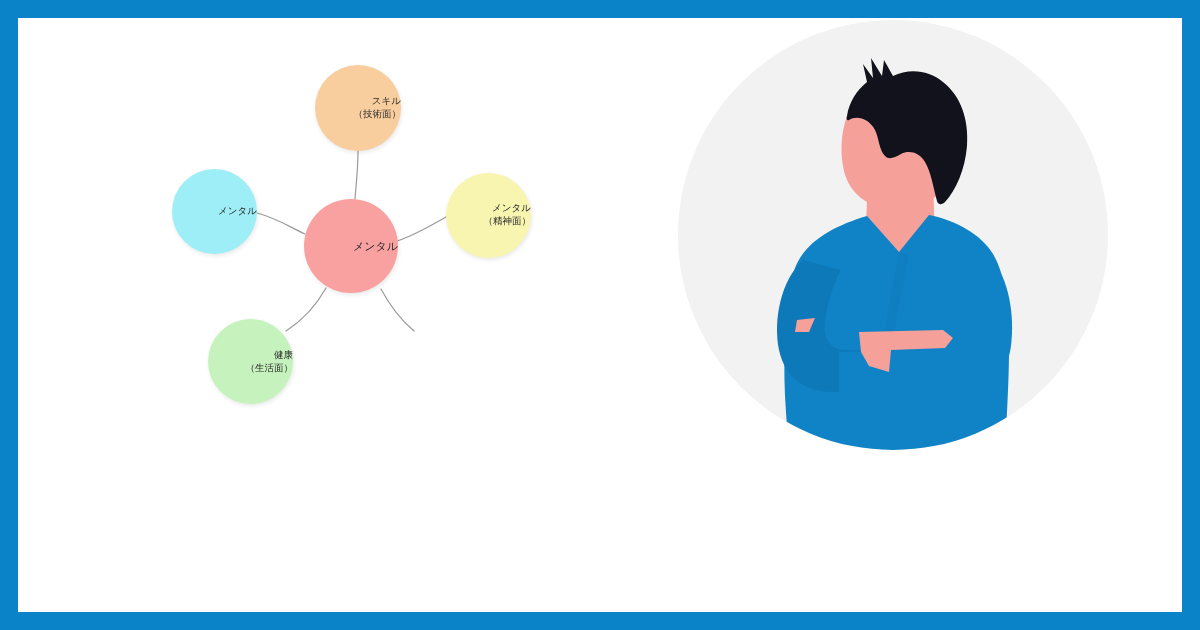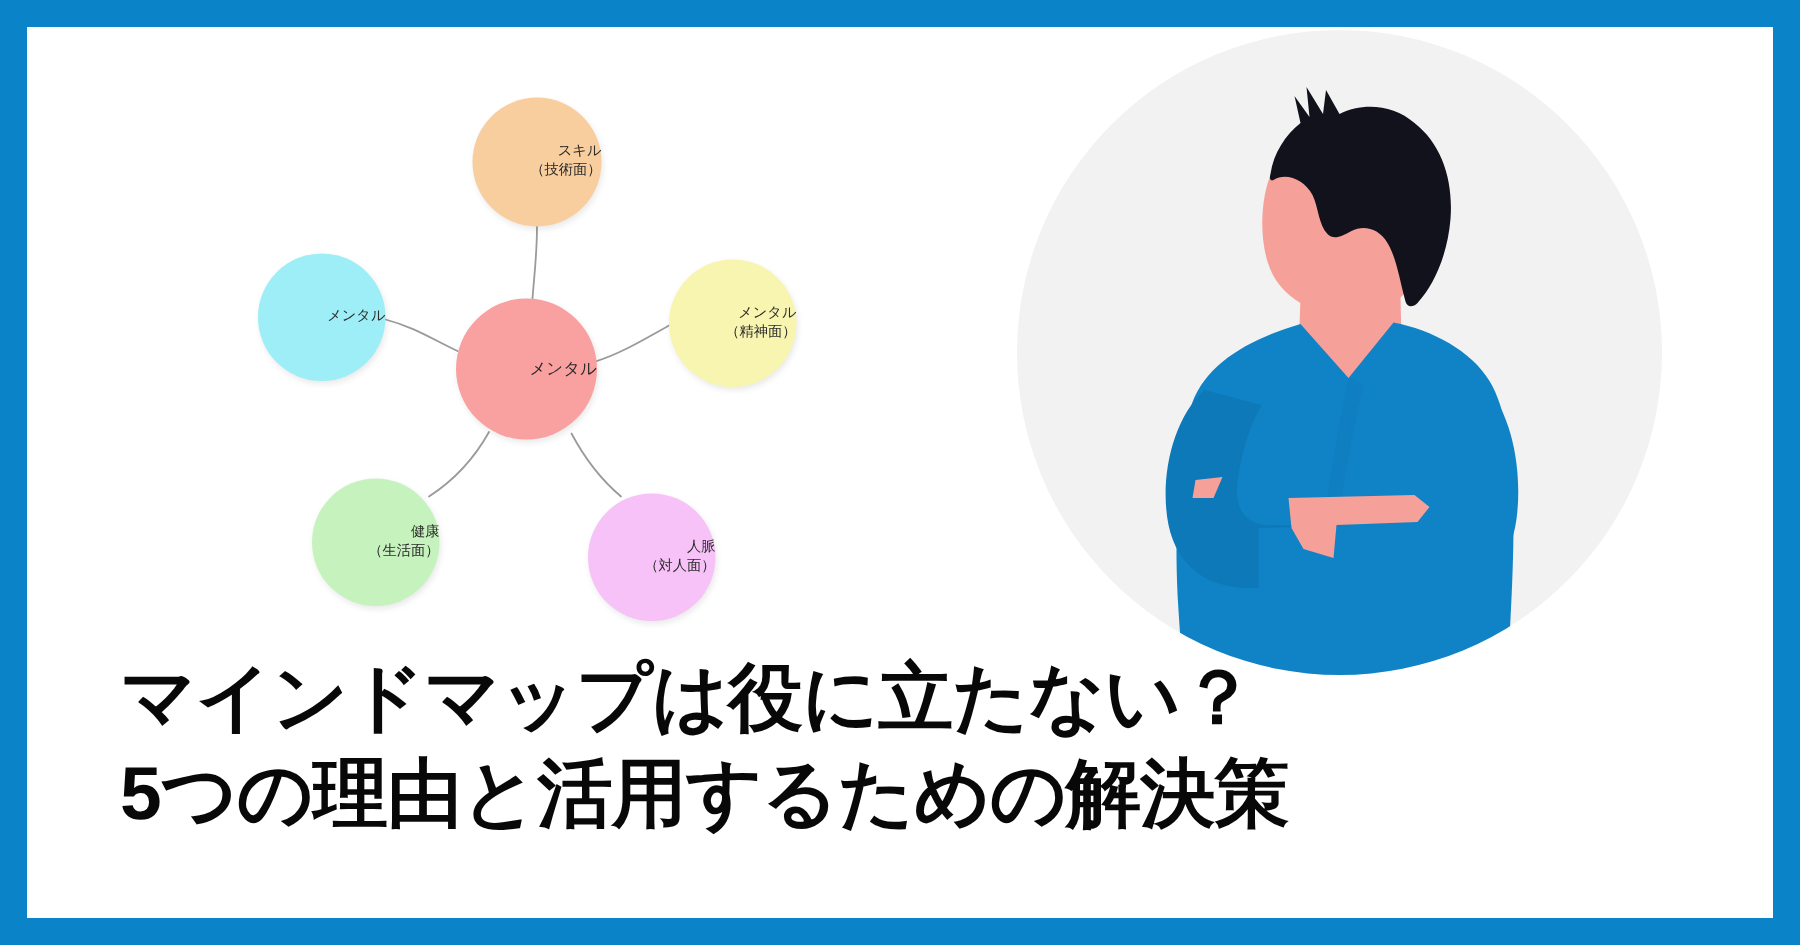--- a/index.html
+++ b/index.html
@@ -160,24 +160,20 @@
 
       <div class="node node-hyoka">
         <span class="ln">メンタル</span>
       </div>
 
       <div class="node node-kenko">
         <span class="ln">健康</span>
         <span class="ln">（生活面）</span>
       </div>
 
-      <div class="node node-jinmyaku">
-        <span class="ln">人脈</span>
-        <span class="ln">（対人面）</span>
-      </div>
     </div>
 
     <div id="illustration">
       <svg width="480" height="430" viewBox="0 0 480 430">
         <defs>
           <clipPath id="discClip">
             <circle cx="240" cy="215" r="215"></circle>
           </clipPath>
         </defs>
 
@@ -248,19 +244,15 @@
                    L 238 330
                    L 236 352
                    L 216 346
                    L 208 332 Z" fill="#f6a09a"></path>
 
           <path d="M144 300 L 162 298 L 156 312 L 142 312 Z" fill="#f6a09a"></path>
         </g>
       </svg>
     </div>
 
-    <div id="title">
-      <span class="tline">マインドマップは役に立たない？</span>
-      <span class="tline">5つの理由と活用するための解決策</span>
-    </div>
 
   </div>
 </div>
 
 </body></html>

